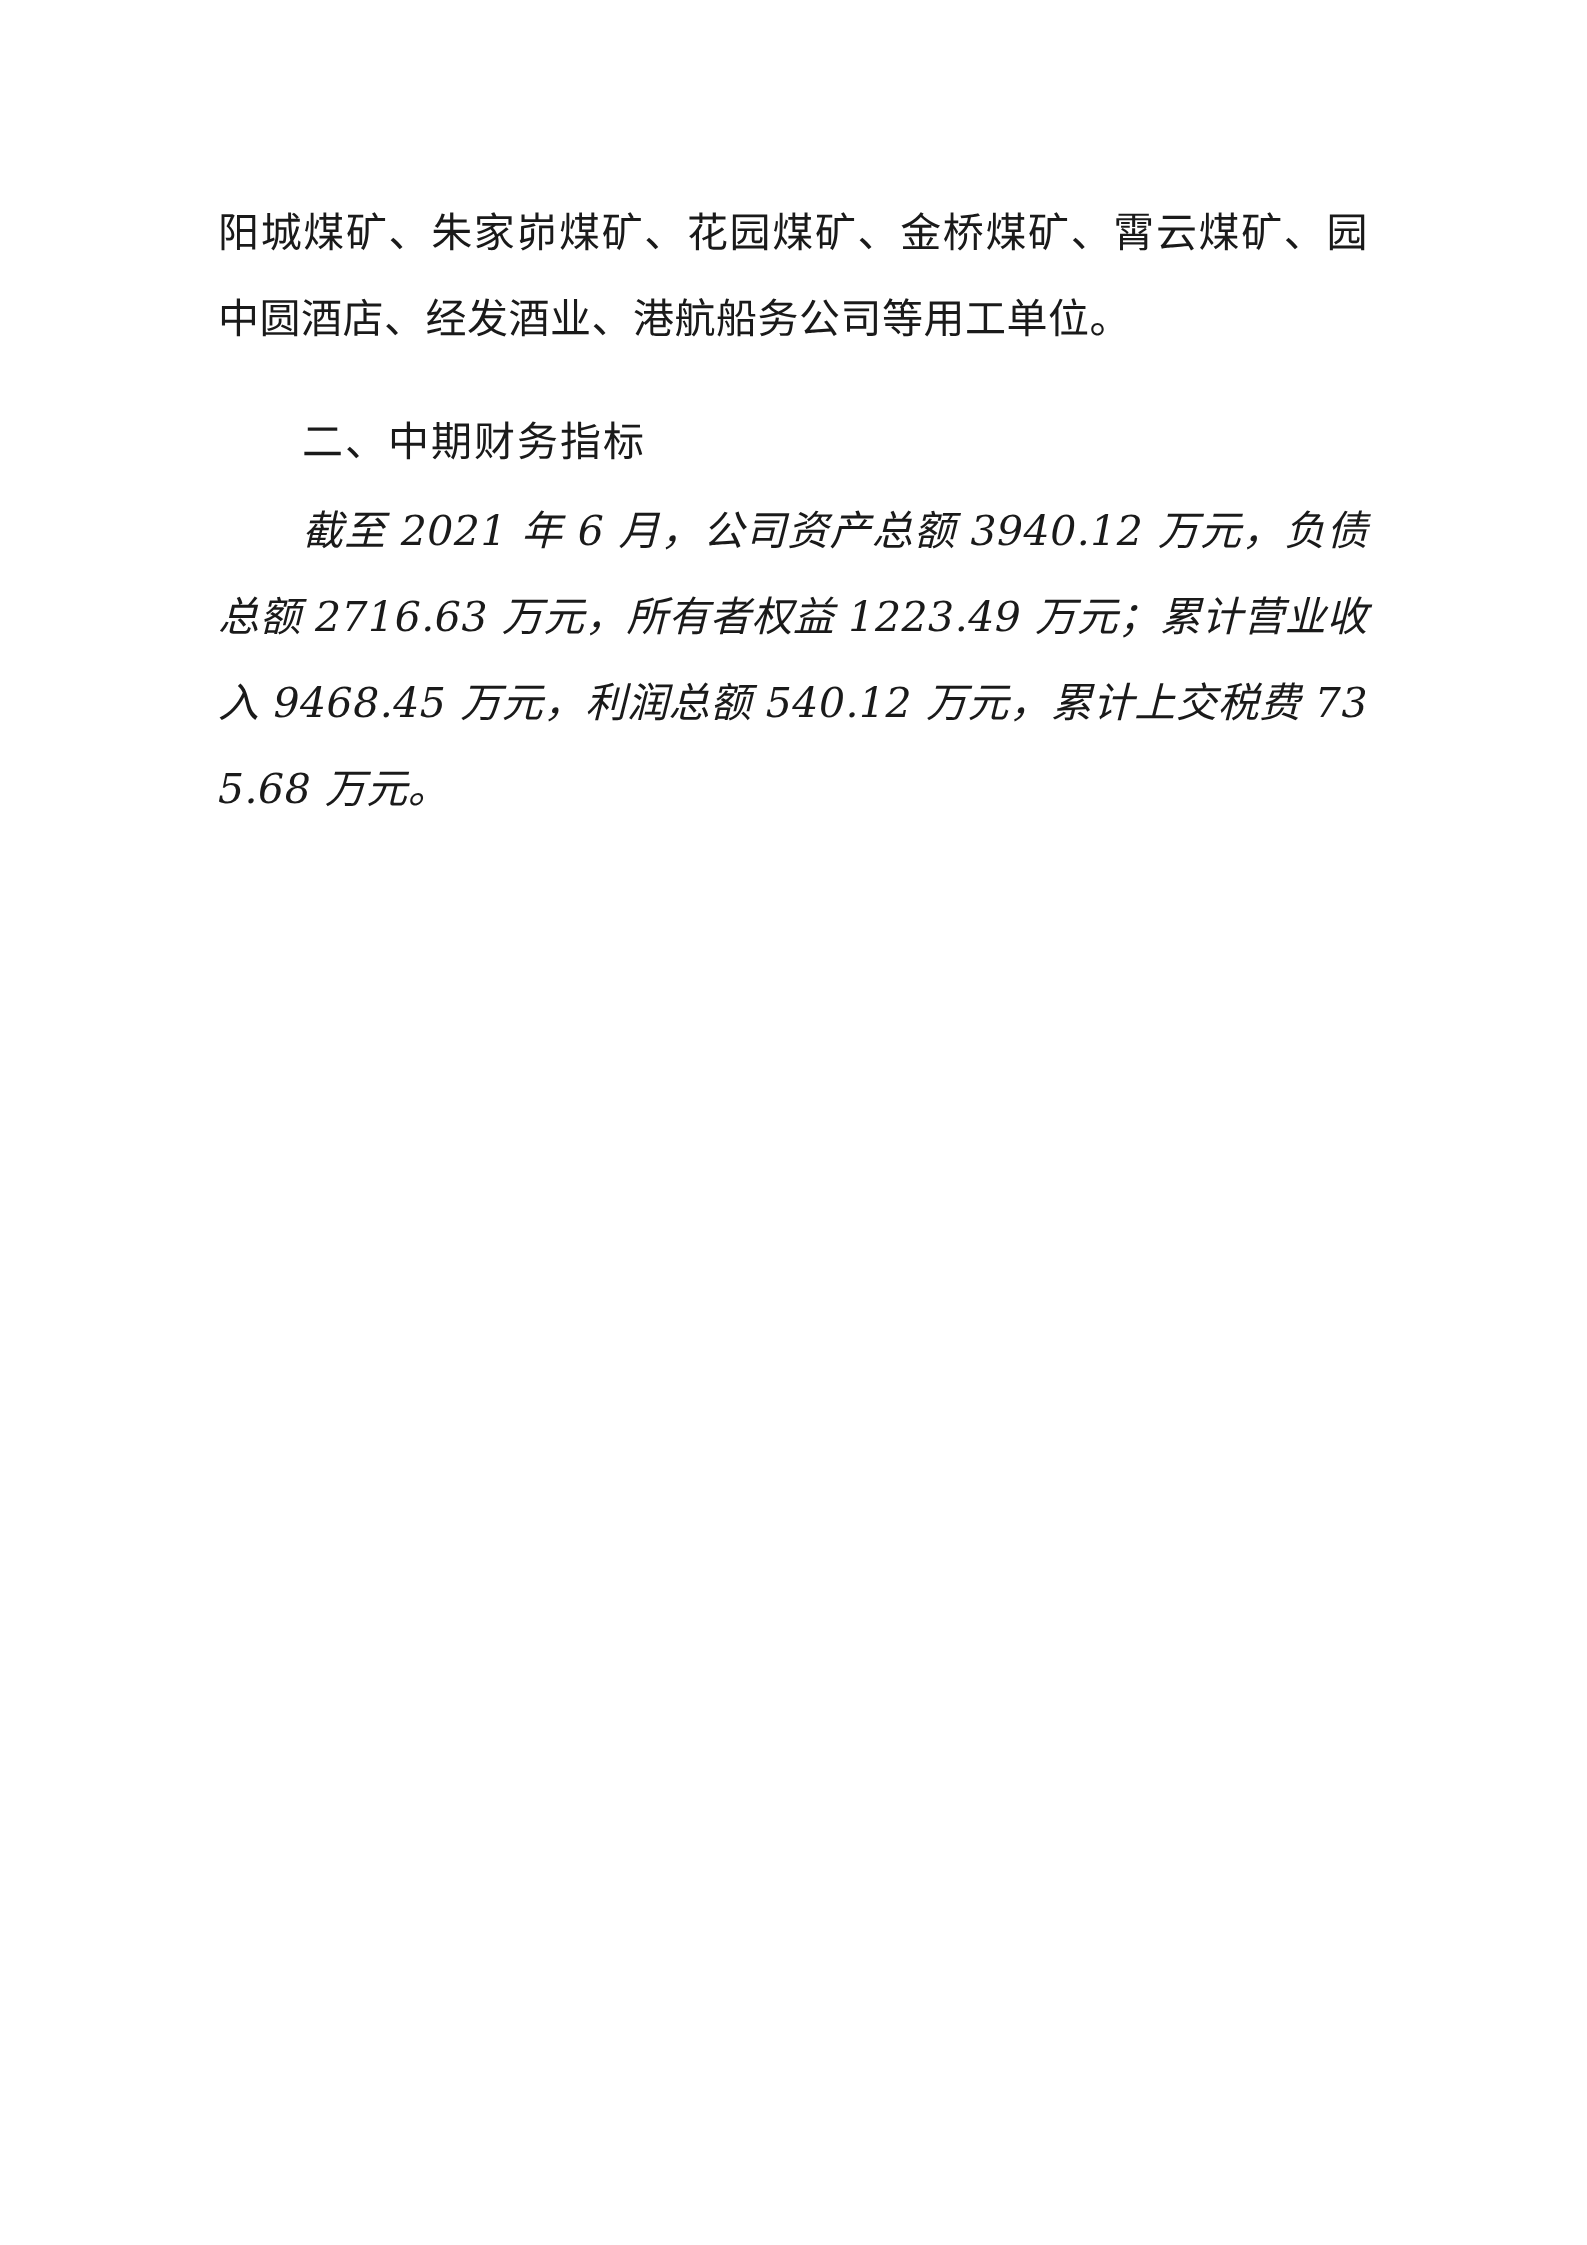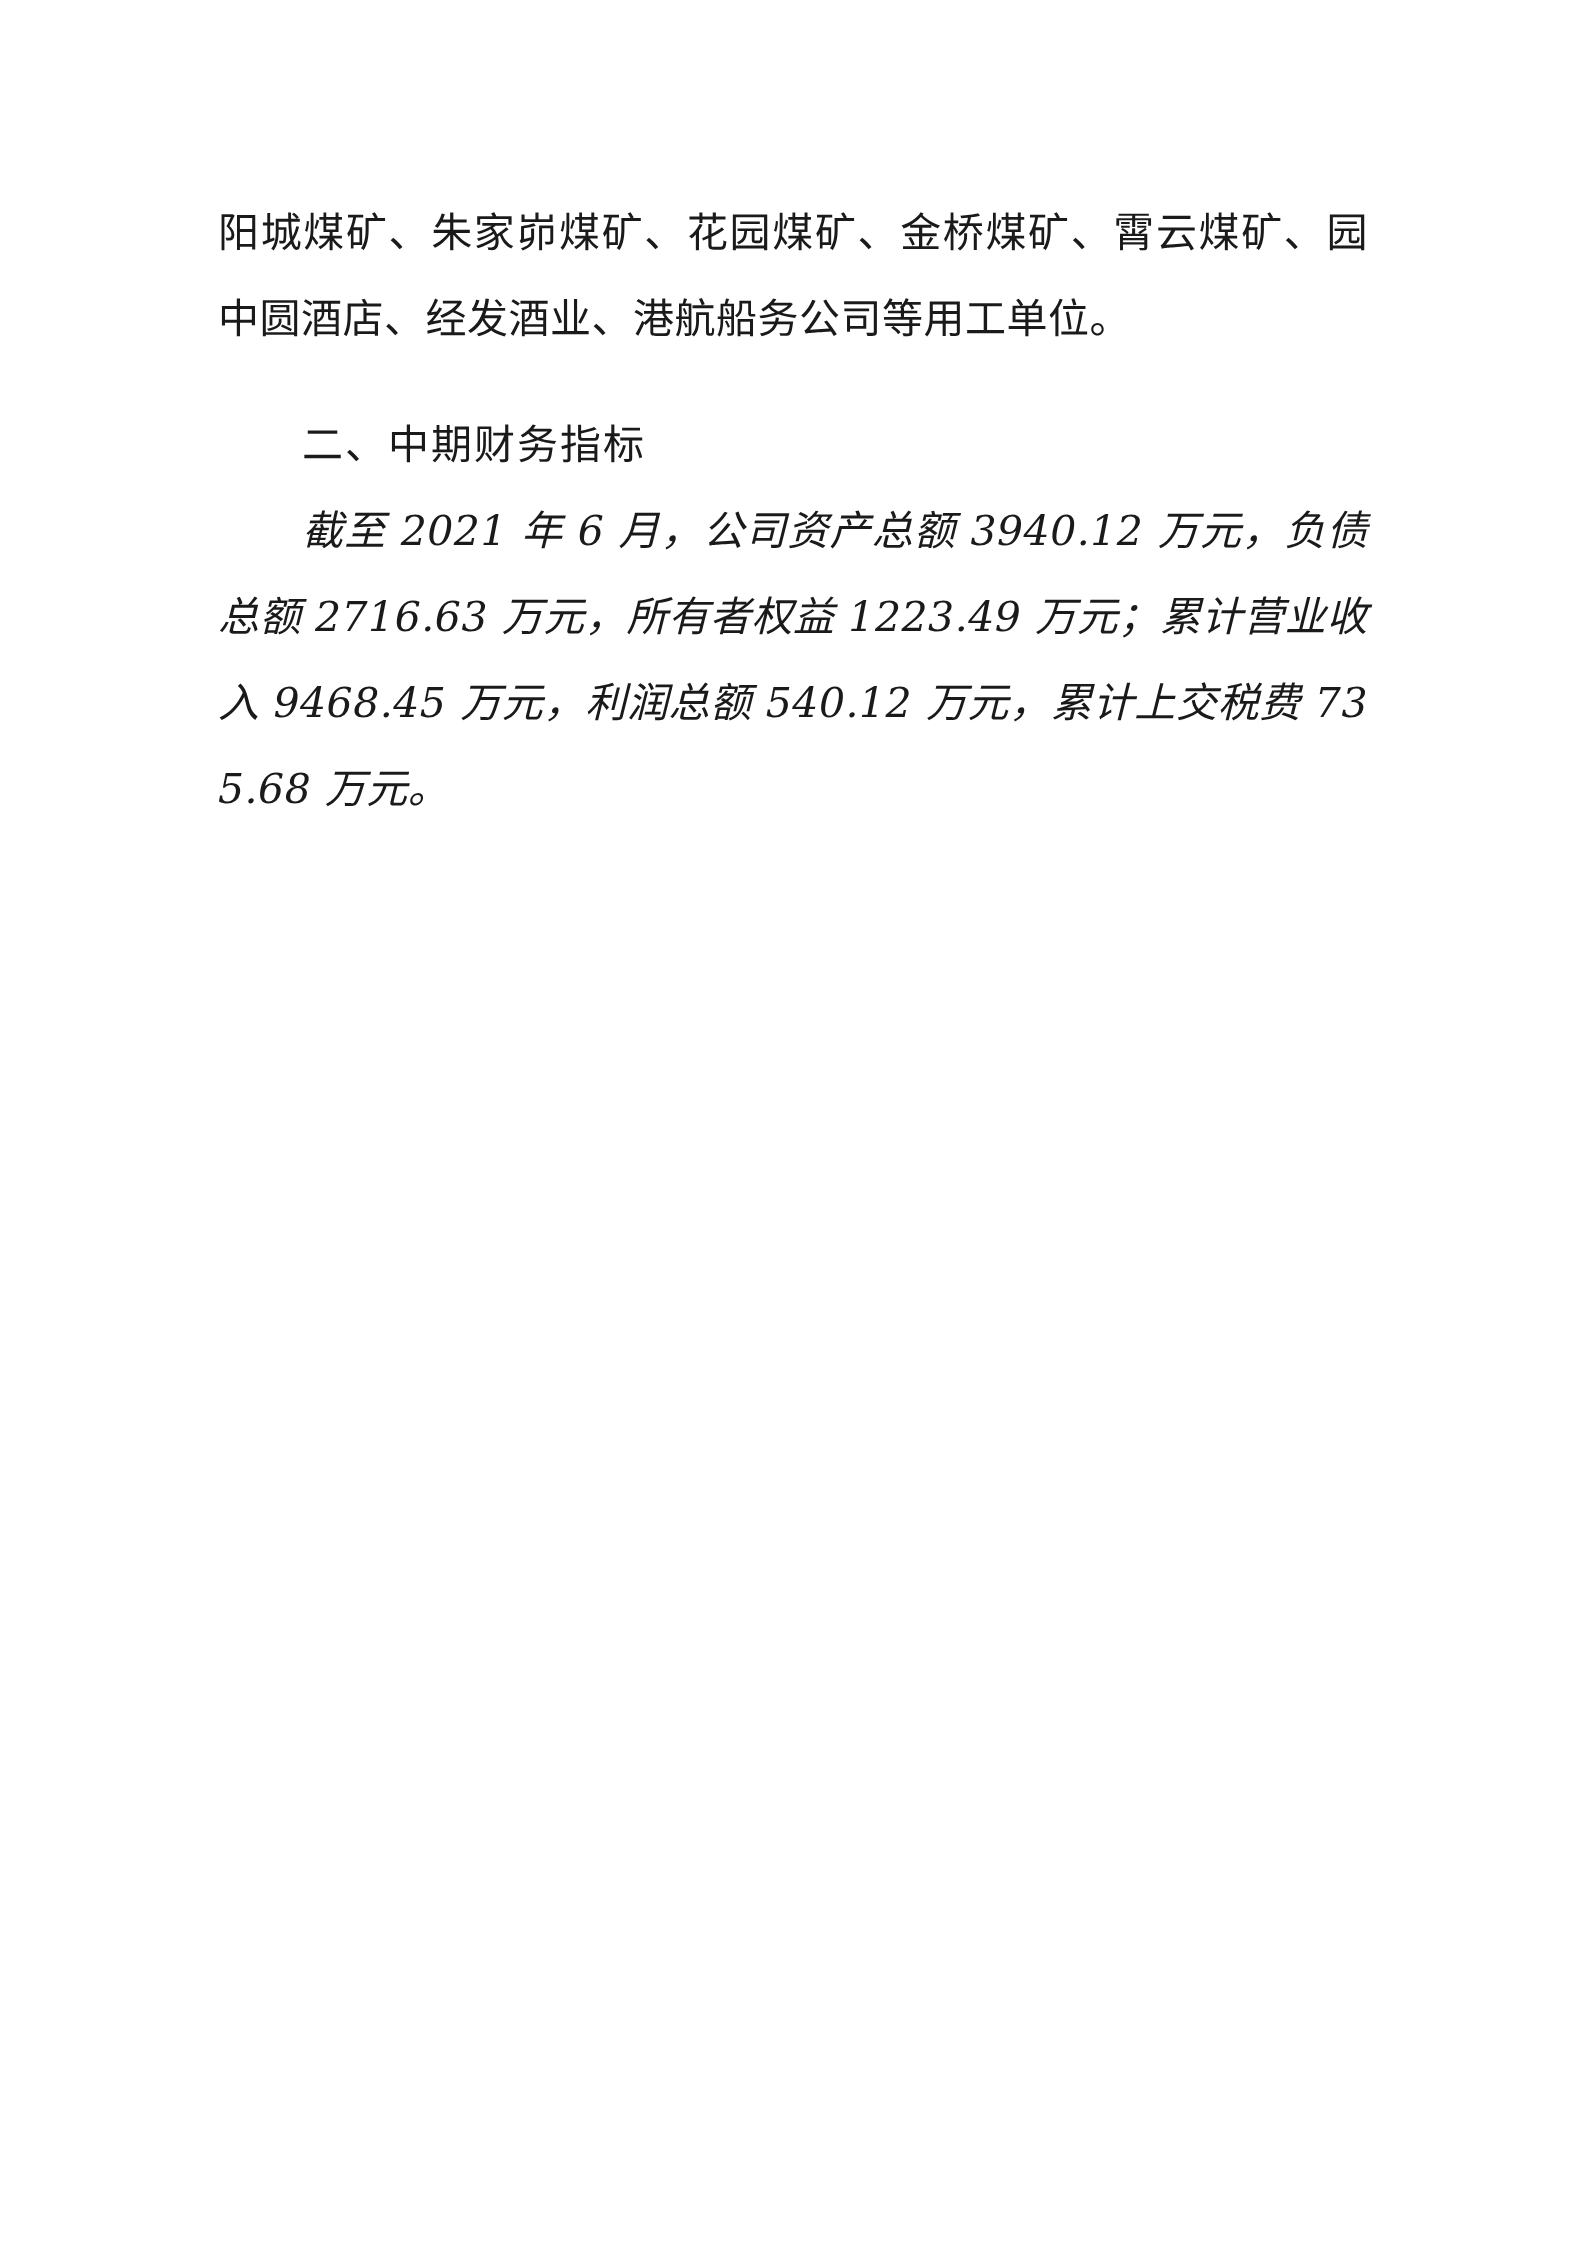--- a/index.html
+++ b/index.html
@@ -32,21 +32,21 @@
     text-align: justify;
     text-justify: inter-ideograph;
     word-break: break-all;
   }
   .heading {
     font-size: 41px;
     line-height: 86px;
     letter-spacing: 2px;
     margin: 0;
     font-weight: normal;
-    font-family: Liberation Serif, serif;
+    font-family: Liberation Mono, monospace;
   }
   .indent {
     text-indent: 84px;
   }
   .gap-small { height: 40px; }
   .spaced {
     
     text-align: justify;
     text-justify: inter-ideograph;
     font-style: italic;

